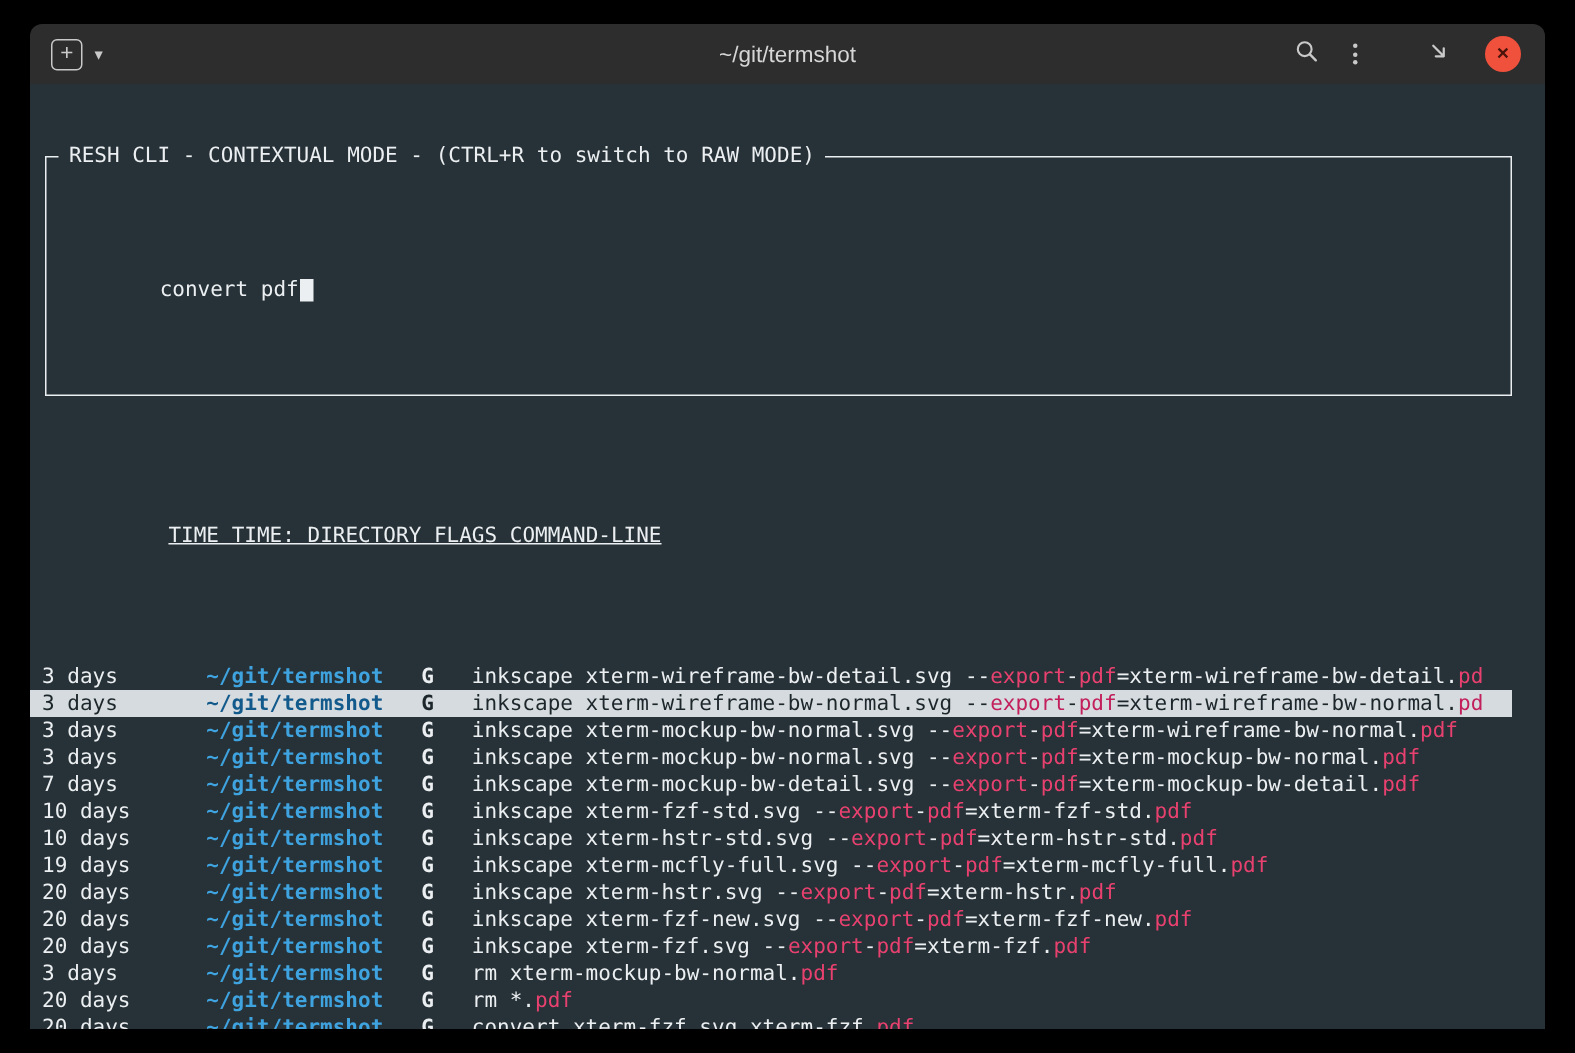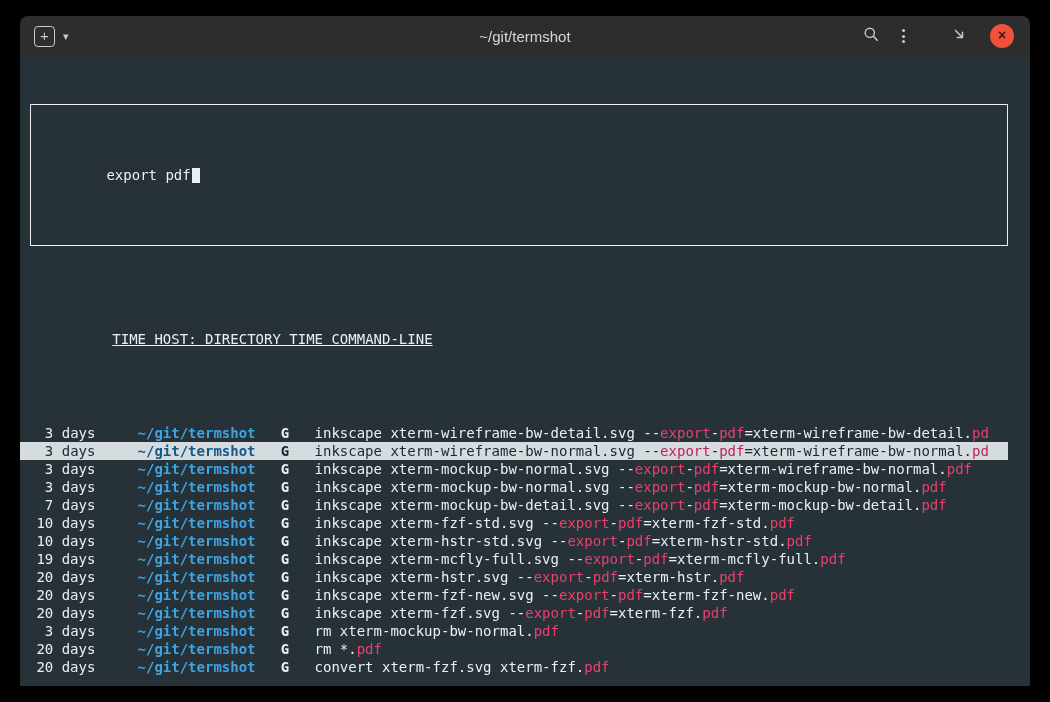--- a/index.html
+++ b/index.html
@@ -31,21 +31,21 @@
   
   .terminal{height:630px;background:var(--bg);color:var(--fg);
             font-size:14px;line-height:18px;white-space:pre;padding-top:2px}
   .search-box{position:relative;border:1px solid var(--fg);margin:10px 22px 0 10px;padding:7px 8px}
   .box-title{position:absolute;top:-10px;left:8px;background:var(--bg);padding:0 7px}
   .cursor{display:inline-block;width:8.4px;height:15px;background:var(--fg);
           vertical-align:text-bottom;margin-left:1px}
   .hdr-line{margin:12px 0 4px 0;padding-left:8px}
   .hdr-text{margin-left:4ch;text-decoration:underline}
   .row{display:flex;height:18px;padding-left:8px;margin-right:22px;overflow:hidden}
-  .c-time{flex:none;width:8ch;text-align:right}
+  .c-time{flex:none;width:8ch;}
   .c-host{flex:none;width:18ch;text-align:right;margin-left:1ch}
   .c-flags{flex:none;width:5ch;text-align:center;margin-left:1ch;font-weight:bold}
   .c-cmd{flex:1;margin-left:1ch;overflow:hidden}
   .hl{color:var(--match);font-weight:normal}
   .host-blue{color:var(--dir-blue);font-weight:bold}
   .row.selected{background:var(--select-bg);color:var(--select-fg)}
   .row.selected .hl{color:var(--select-match)}
   .row.selected .host-blue{color:var(--select-dir)}
 </style>
 </head>
@@ -79,27 +79,28 @@
         </svg>
       </span>
       <span class="close-btn">
         <span>×</span>
       </span>
     </div>
   </div>
 
   <div class="terminal">
     <div class="search-box">
+      <span class="box-title">RESH CLI - CONTEXTUAL MODE - (CTRL+R to switch to RAW MODE)</span>
       <div class="query-line">
-        <span>export pdf</span><span class="cursor"></span>
+        <span>convert pdf</span><span class="cursor"></span>
       </div>
     </div>
 
     <div class="hdr-line">
-      <span class="hdr-text">TIME HOST: DIRECTORY TIME COMMAND-LINE</span>
+      <span class="hdr-text">TIME TIME: DIRECTORY FLAGS COMMAND-LINE</span>
     </div>
 
     <div class="rows"><div class="row"><span class="c-time">3 days</span><span class="c-host host-blue">~/git/termshot</span><span class="c-flags">G</span><span class="c-cmd"><span>inkscape xterm-wireframe-bw-detail.svg --</span><span class="hl">export</span><span>-</span><span class="hl">pdf</span><span>=xterm-wireframe-bw-detail.</span><span class="hl">pd</span></span></div><div class="row selected"><span class="c-time">3 days</span><span class="c-host host-blue">~/git/termshot</span><span class="c-flags">G</span><span class="c-cmd"><span>inkscape xterm-wireframe-bw-normal.svg --</span><span class="hl">export</span><span>-</span><span class="hl">pdf</span><span>=xterm-wireframe-bw-normal.</span><span class="hl">pd</span></span></div><div class="row"><span class="c-time">3 days</span><span class="c-host host-blue">~/git/termshot</span><span class="c-flags">G</span><span class="c-cmd"><span>inkscape xterm-mockup-bw-normal.svg --</span><span class="hl">export</span><span>-</span><span class="hl">pdf</span><span>=xterm-wireframe-bw-normal.</span><span class="hl">pdf</span></span></div><div class="row"><span class="c-time">3 days</span><span class="c-host host-blue">~/git/termshot</span><span class="c-flags">G</span><span class="c-cmd"><span>inkscape xterm-mockup-bw-normal.svg --</span><span class="hl">export</span><span>-</span><span class="hl">pdf</span><span>=xterm-mockup-bw-normal.</span><span class="hl">pdf</span></span></div><div class="row"><span class="c-time">7 days</span><span class="c-host host-blue">~/git/termshot</span><span class="c-flags">G</span><span class="c-cmd"><span>inkscape xterm-mockup-bw-detail.svg --</span><span class="hl">export</span><span>-</span><span class="hl">pdf</span><span>=xterm-mockup-bw-detail.</span><span class="hl">pdf</span></span></div><div class="row"><span class="c-time">10 days</span><span class="c-host host-blue">~/git/termshot</span><span class="c-flags">G</span><span class="c-cmd"><span>inkscape xterm-fzf-std.svg --</span><span class="hl">export</span><span>-</span><span class="hl">pdf</span><span>=xterm-fzf-std.</span><span class="hl">pdf</span></span></div><div class="row"><span class="c-time">10 days</span><span class="c-host host-blue">~/git/termshot</span><span class="c-flags">G</span><span class="c-cmd"><span>inkscape xterm-hstr-std.svg --</span><span class="hl">export</span><span>-</span><span class="hl">pdf</span><span>=xterm-hstr-std.</span><span class="hl">pdf</span></span></div><div class="row"><span class="c-time">19 days</span><span class="c-host host-blue">~/git/termshot</span><span class="c-flags">G</span><span class="c-cmd"><span>inkscape xterm-mcfly-full.svg --</span><span class="hl">export</span><span>-</span><span class="hl">pdf</span><span>=xterm-mcfly-full.</span><span class="hl">pdf</span></span></div><div class="row"><span class="c-time">20 days</span><span class="c-host host-blue">~/git/termshot</span><span class="c-flags">G</span><span class="c-cmd"><span>inkscape xterm-hstr.svg --</span><span class="hl">export</span><span>-</span><span class="hl">pdf</span><span>=xterm-hstr.</span><span class="hl">pdf</span></span></div><div class="row"><span class="c-time">20 days</span><span class="c-host host-blue">~/git/termshot</span><span class="c-flags">G</span><span class="c-cmd"><span>inkscape xterm-fzf-new.svg --</span><span class="hl">export</span><span>-</span><span class="hl">pdf</span><span>=xterm-fzf-new.</span><span class="hl">pdf</span></span></div><div class="row"><span class="c-time">20 days</span><span class="c-host host-blue">~/git/termshot</span><span class="c-flags">G</span><span class="c-cmd"><span>inkscape xterm-fzf.svg --</span><span class="hl">export</span><span>-</span><span class="hl">pdf</span><span>=xterm-fzf.</span><span class="hl">pdf</span></span></div><div class="row"><span class="c-time">3 days</span><span class="c-host host-blue">~/git/termshot</span><span class="c-flags">G</span><span class="c-cmd"><span>rm xterm-mockup-bw-normal.</span><span class="hl">pdf</span></span></div><div class="row"><span class="c-time">20 days</span><span class="c-host host-blue">~/git/termshot</span><span class="c-flags">G</span><span class="c-cmd"><span>rm *.</span><span class="hl">pdf</span></span></div><div class="row"><span class="c-time">20 days</span><span class="c-host host-blue">~/git/termshot</span><span class="c-flags">G</span><span class="c-cmd"><span>convert xterm-fzf.svg xterm-fzf.</span><span class="hl">pdf</span></span></div></div>
 
     
 
     
   </div>
 </div>
 

